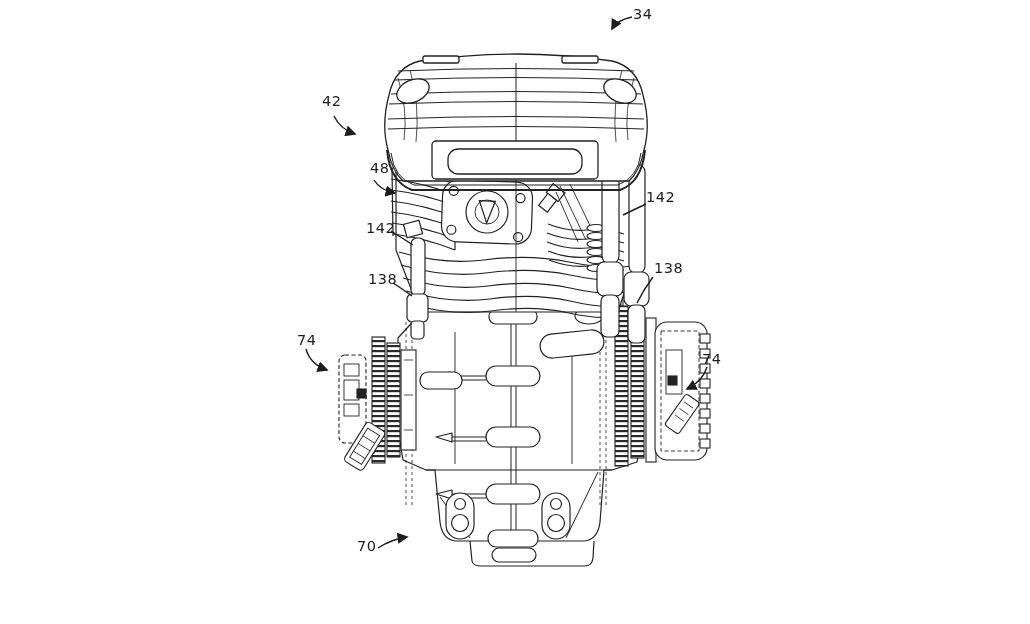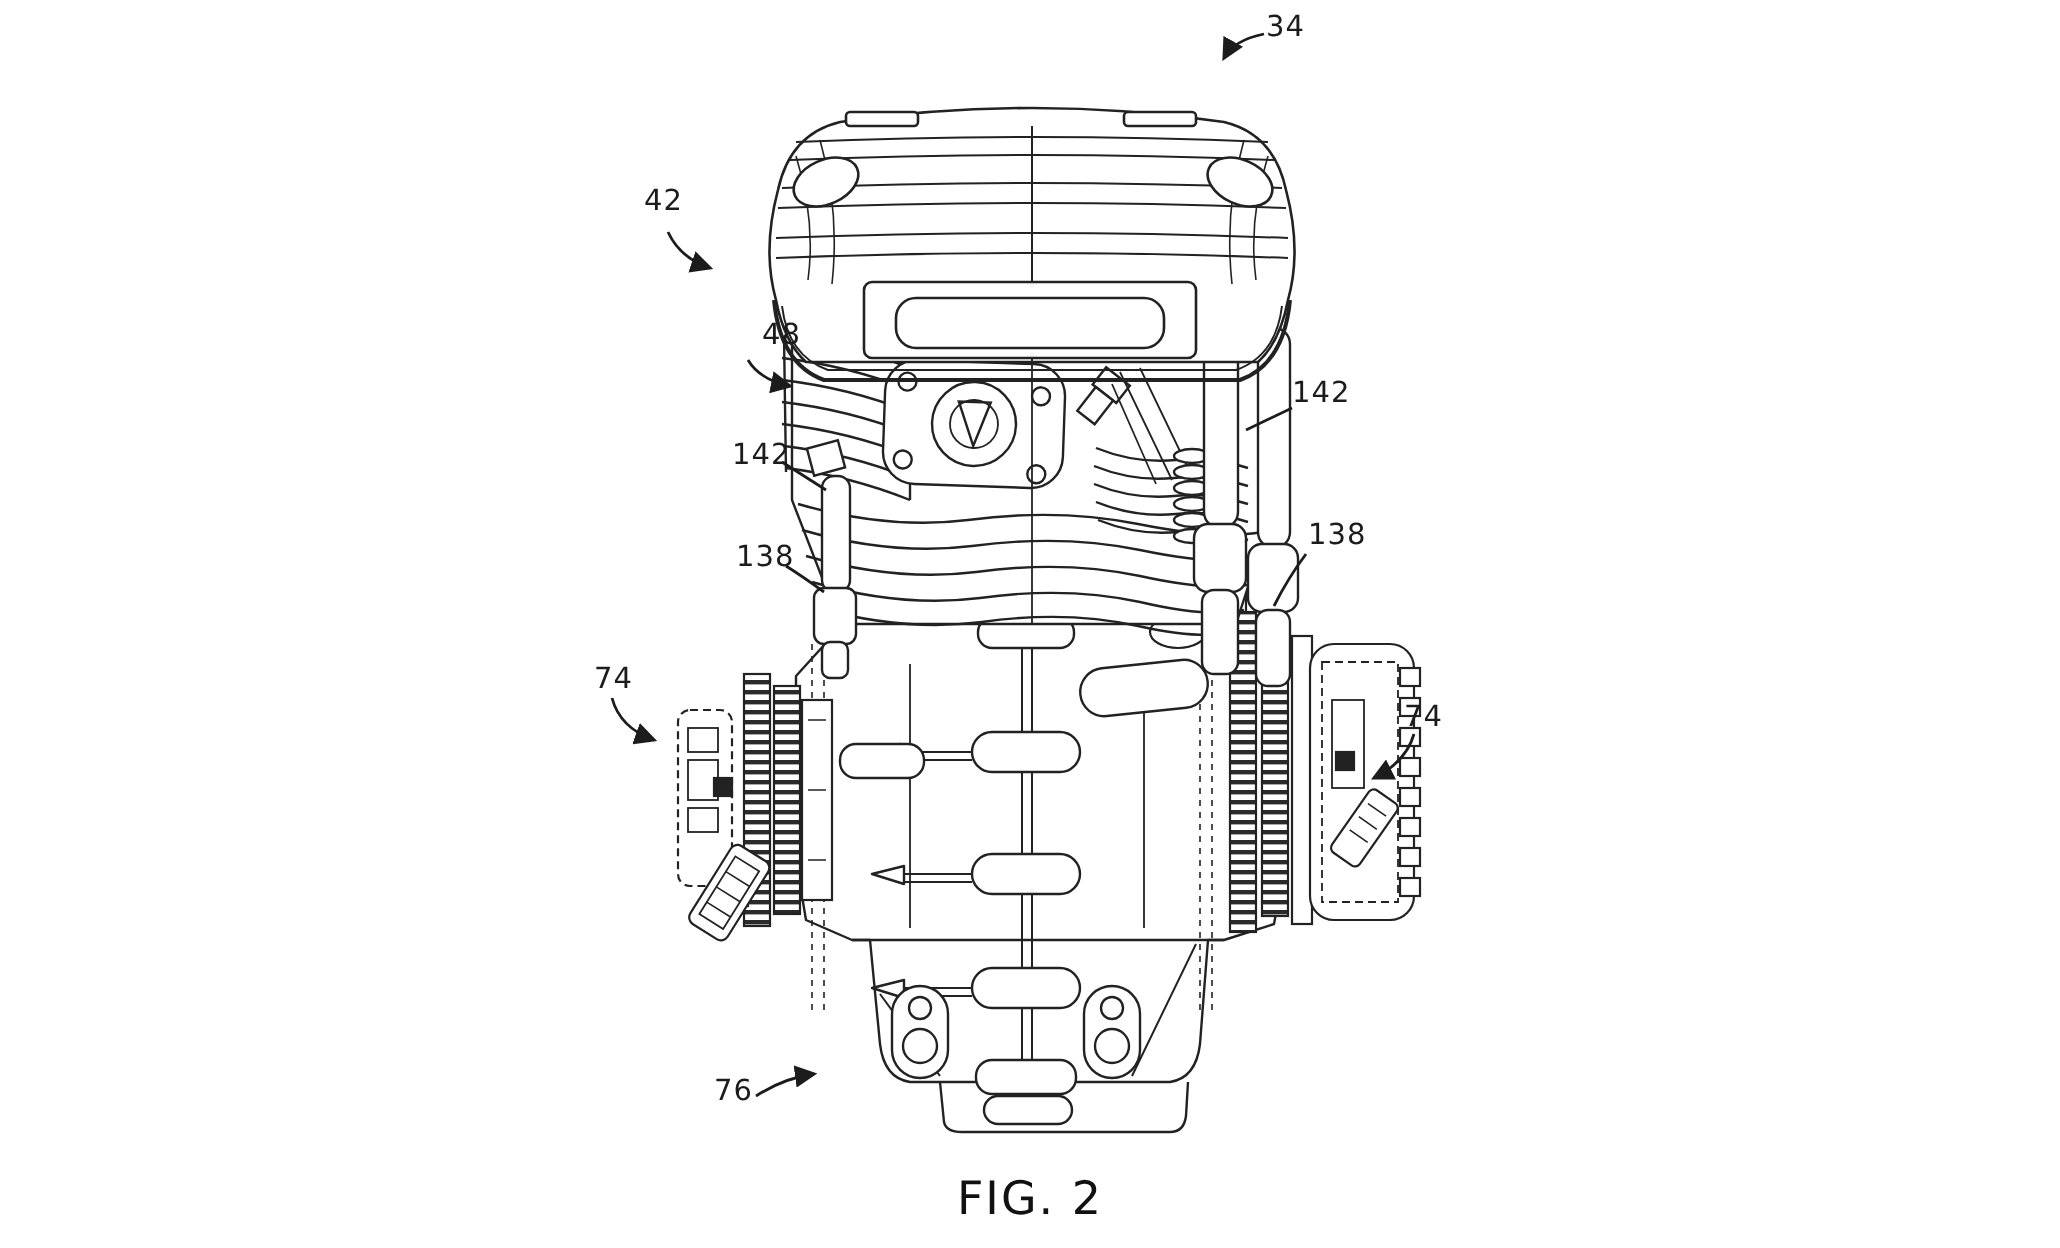--- a/index.html
+++ b/index.html
@@ -219,24 +219,23 @@
     <path d="M306,349 Q310,364 327,370" marker-end="url(#arrow)"></path>
     <path d="M646,204 L623,215"></path>
     <path d="M653,277 Q644,289 637,303"></path>
     <path d="M707,367 Q703,381 687,389" marker-end="url(#arrow)"></path>
     <path d="M378,548 Q392,539 407,537" marker-end="url(#arrow)"></path>
   </g>
 </svg>
 
 <span class="lbl" style="left:633px;top:7px">34</span>
 <span class="lbl" style="left:322px;top:94px">42</span>
-<span class="lbl" style="left:381px;top:161px">48</span>
+<span class="lbl" style="left:370px;top:161px">48</span>
 <span class="lbl" style="left:366px;top:221px">142</span>
 <span class="lbl" style="left:368px;top:272px">138</span>
 <span class="lbl" style="left:297px;top:333px">74</span>
 <span class="lbl" style="left:646px;top:190px">142</span>
 <span class="lbl" style="left:654px;top:261px">138</span>
 <span class="lbl" style="left:702px;top:352px">74</span>
-<span class="lbl" style="left:357px;top:539px">76</span>
-
-<div class="caption">FIG. 2</div>
+<span class="lbl" style="left:357px;top:539px">70</span>
+
 
 </div>
 
 </body></html>

